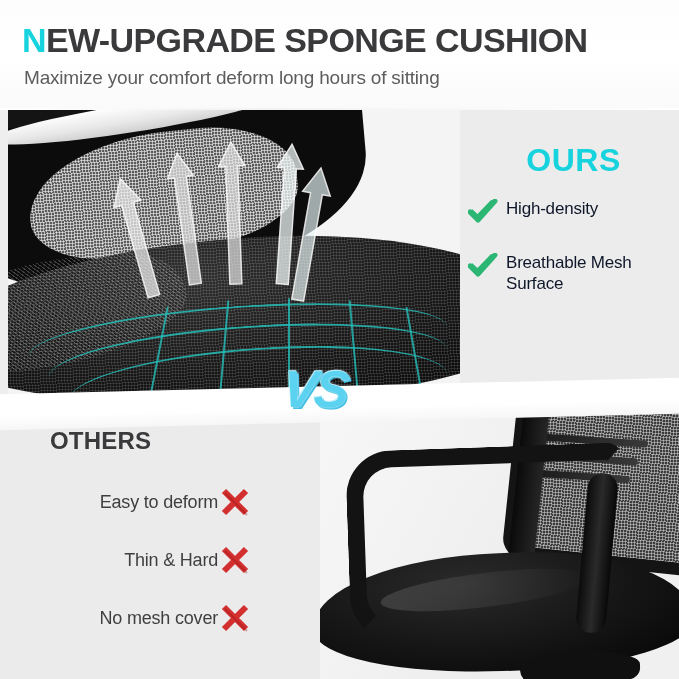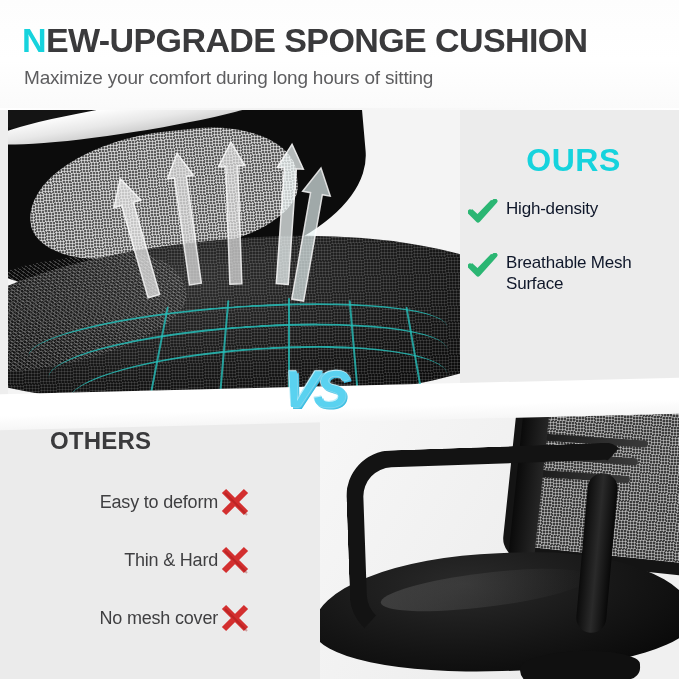--- a/index.html
+++ b/index.html
@@ -413,21 +413,21 @@
     background: linear-gradient(120deg,#f7f7f7,#ececec);
   }
 </style>
 </head>
 <body>
 
 <div id="page">
 
   <div class="header">
     <div class="title"><span class="accent-letter">N</span><span>EW-UPGRADE SPONGE CUSHION</span></div>
-    <div class="subtitle">Maximize your comfort during long hours of sitting</div>
+    <div class="subtitle">Maximize your comfort deform long hours of sitting</div>
     <div class="header-rule"></div>
   </div>
 
   <div class="panel-top">
 
     <div class="photo-top">
       <div class="backrest"></div>
       <div class="backrest-top-edge"></div>
       <div class="backrest-rim"></div>
       <div class="lumbar-mesh"></div>

